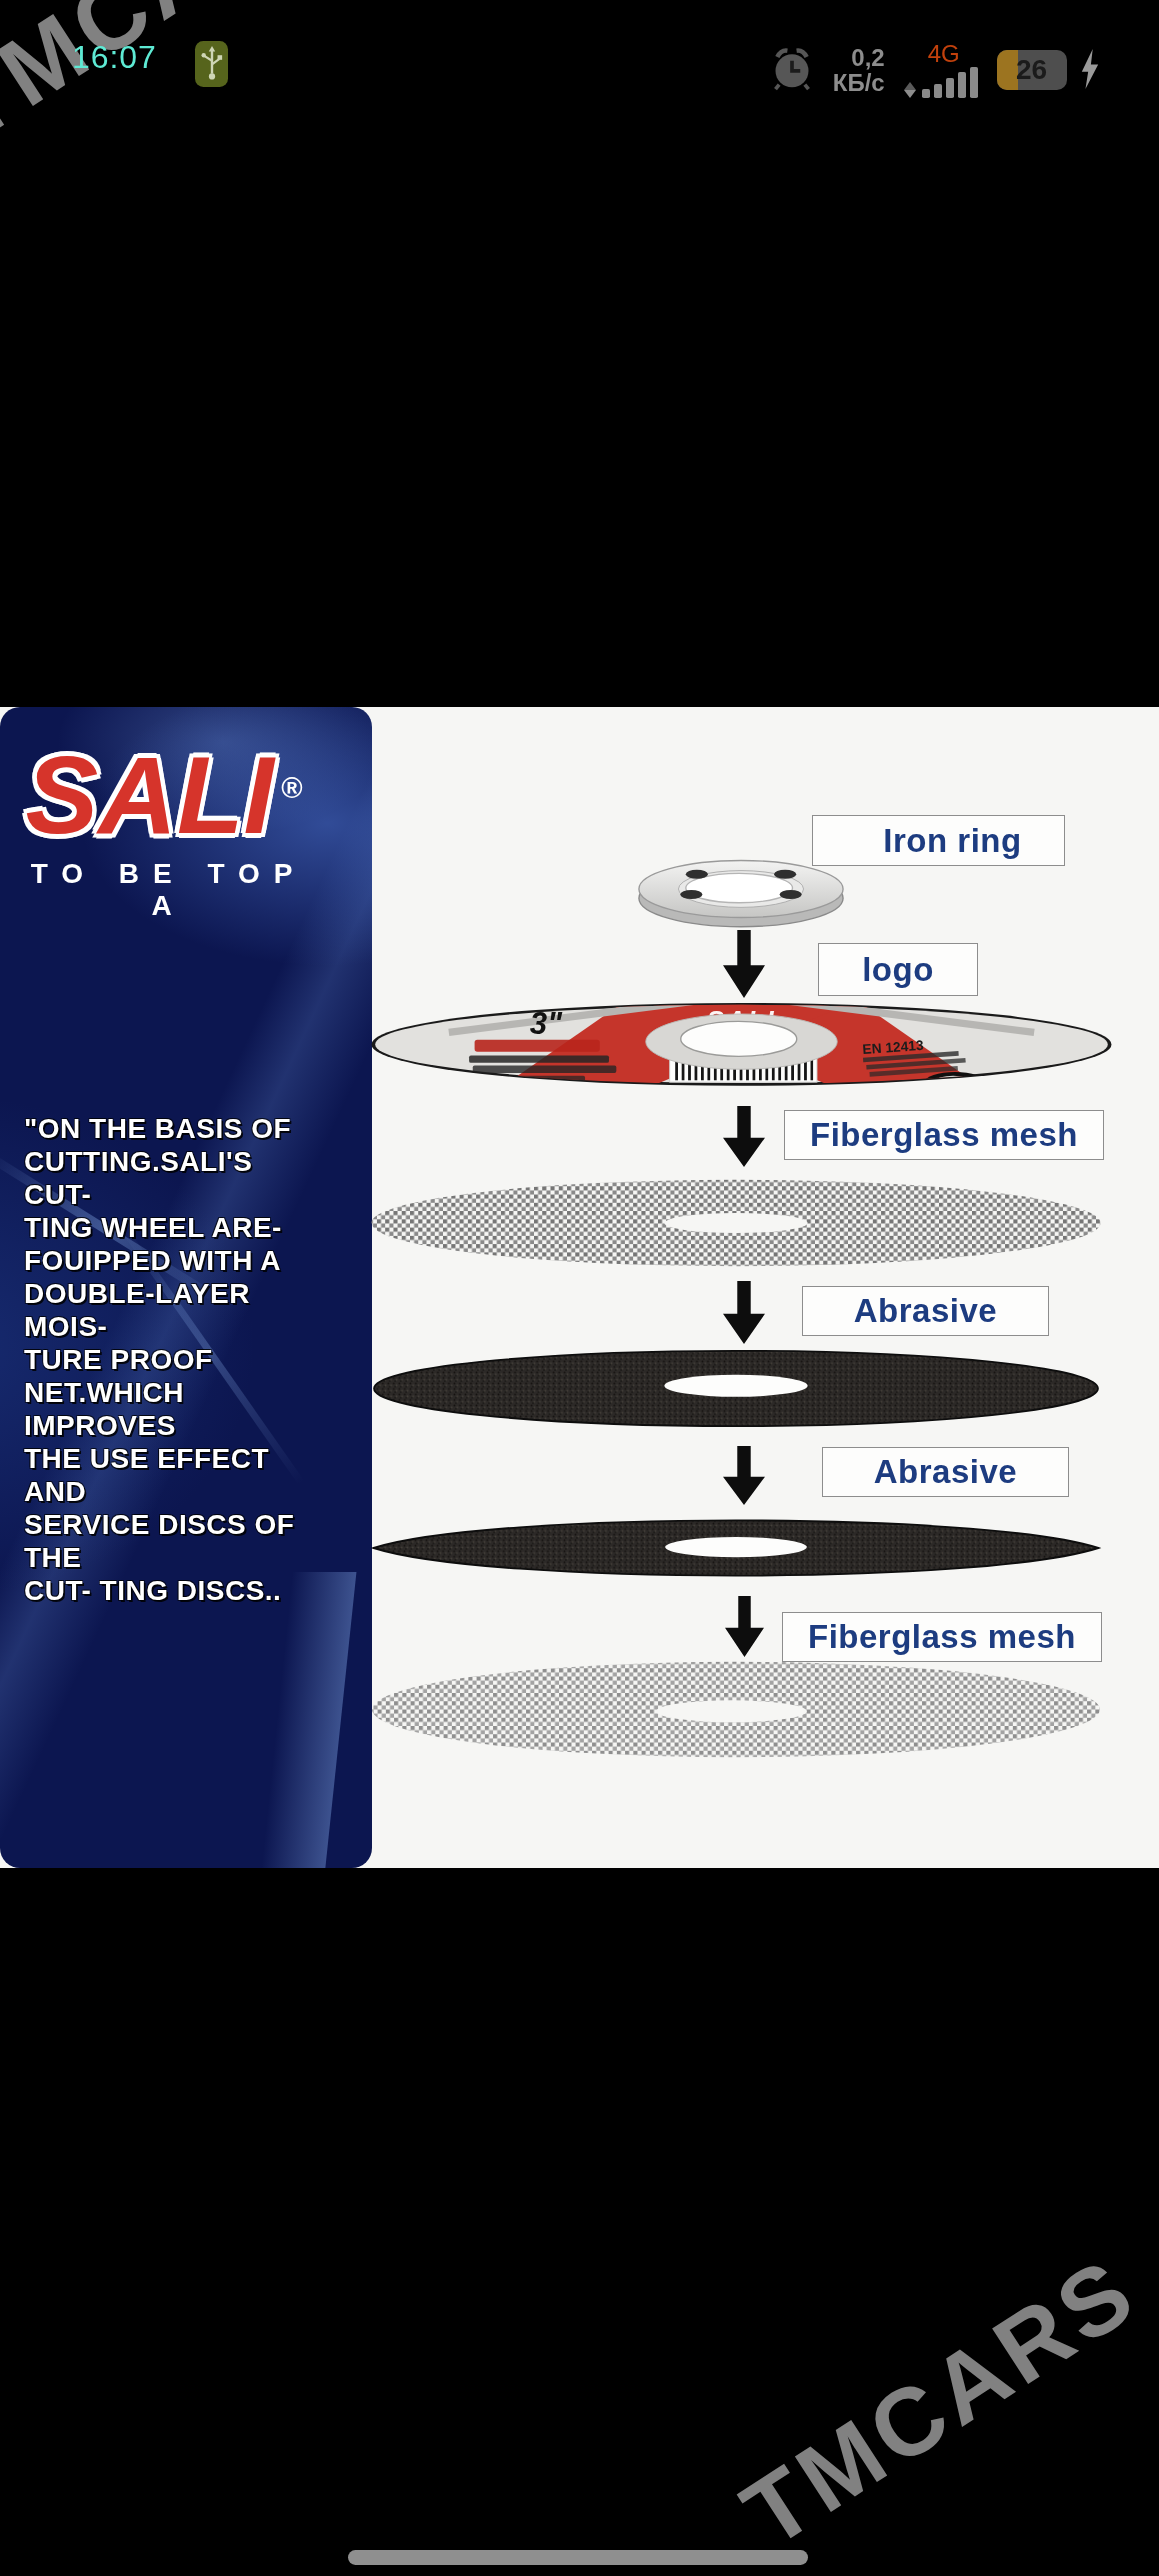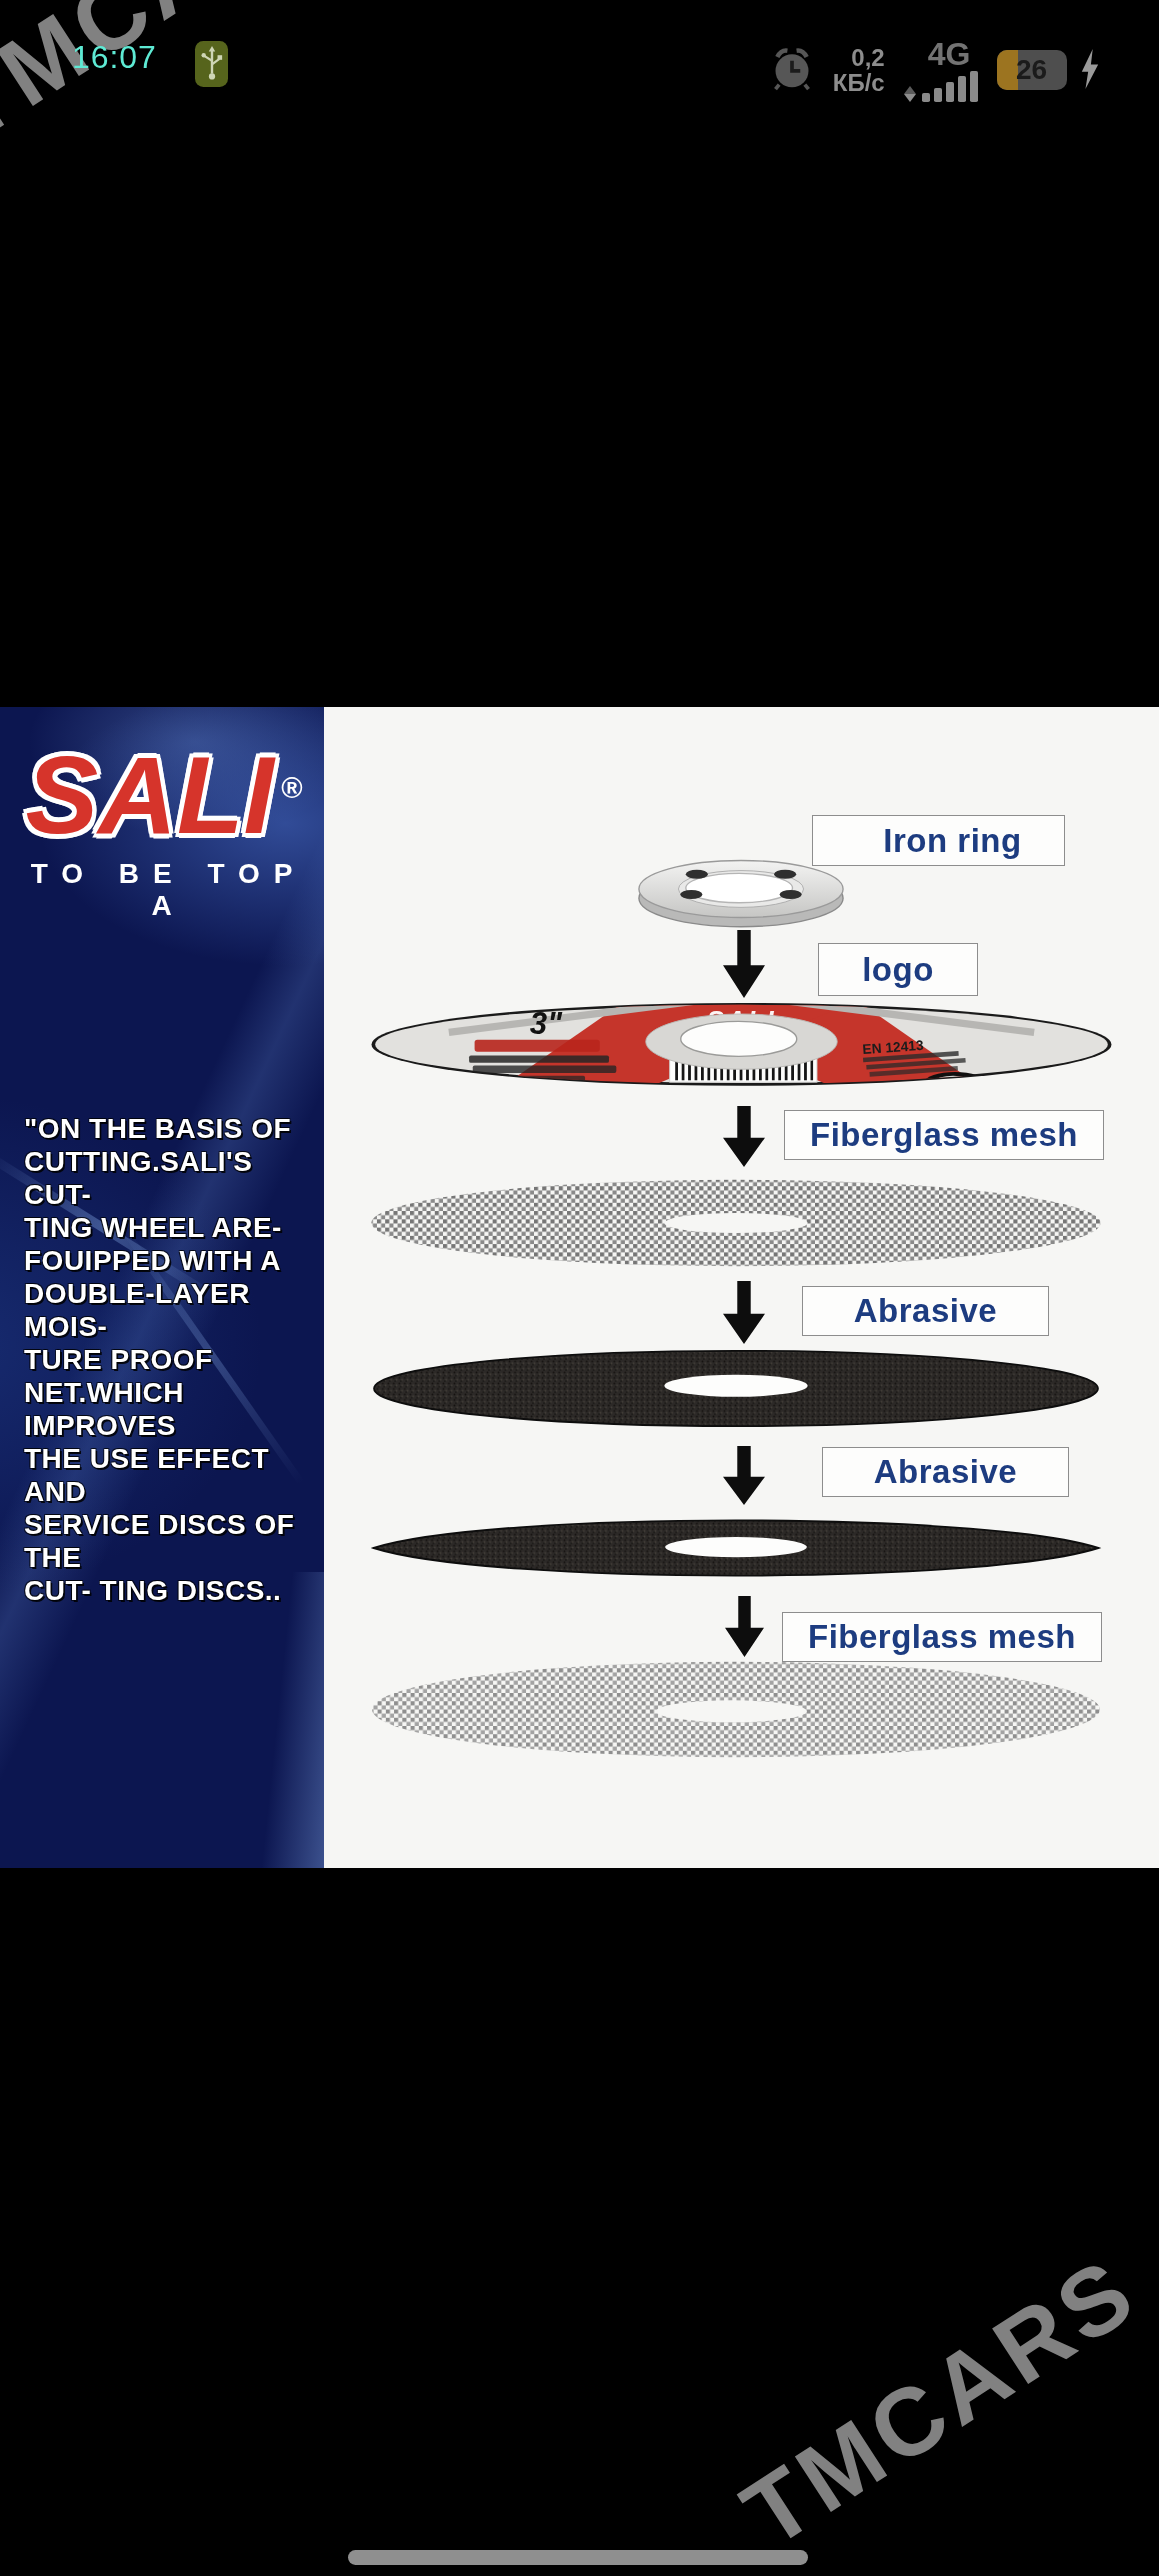--- a/index.html
+++ b/index.html
@@ -14,44 +14,44 @@
 
   
   .status{position:absolute;left:0;top:35px;width:1159px;height:70px;}
   .time{position:absolute;left:72px;top:3.7px;font-size:32px;color:#5eead4;font-weight:400;letter-spacing:0.9px;}
   .usb-badge{position:absolute;left:195px;top:5.5px;width:33px;height:46px;background:#56641c;border-radius:8.3px;
              display:flex;align-items:center;justify-content:center;}
   .cluster{position:absolute;right:59px;top:0;height:70px;display:flex;align-items:center;gap:19px;}
   .rate{display:flex;flex-direction:column;align-items:flex-end;line-height:1.05;}
   .rate span{font-size:24px;color:#8d8d8d;font-weight:700;}
   .net{display:flex;flex-direction:column;align-items:flex-start;}
-  .net-4g{font-size:32px;color:#737373;font-weight:700;margin-left:24px;line-height:1;}
+  .net-4g{font-size:24px;color:#c2410c;font-weight:400;margin-left:24px;line-height:1;}
   .net-row{display:flex;align-items:flex-end;gap:3.7px;margin-top:1.8px;}
   .updown{display:flex;flex-direction:column;gap:0.9px;margin-right:2.8px;}
   .updown i{width:0;height:0;border-left:6.4px solid transparent;border-right:6.4px solid transparent;display:block;}
   .tri-up{border-bottom:8.3px solid #5a5a5a;}
   .tri-down{border-top:8.3px solid #8d8d8d;}
   .bars{display:flex;align-items:flex-end;gap:4.6px;}
   .bars i{display:block;width:7.4px;background:#8a8a8a;border-radius:1.8px;}
   .battery{position:relative;width:70px;height:40px;border-radius:10px;background:#4e4e4e;overflow:hidden;
            display:flex;align-items:center;justify-content:center;}
   .battery .charge{position:absolute;left:0;top:0;bottom:0;width:30%;background:#9c7420;}
   .battery .pct{position:relative;font-size:28px;font-weight:700;color:#1b1b1b;}
   .battery-nub{width:5.5px;height:16.6px;background:#4e4e4e;border-radius:0 3.7px 3.7px 0;margin-left:-11px;}
 
   
   .photo{position:absolute;left:0;top:707px;width:1159px;height:1161px;background:#f6f6f4;}
 
   
-  .sidebar{position:absolute;left:0;top:0;width:324px;height:1161px;background:
+  .sidebar{position:absolute;left:0;top:0;width:372px;height:1161px;background:
      radial-gradient(ellipse 396px 230px at 88% 10%, rgba(80,120,210,.55), rgba(80,120,210,0) 62%),
      radial-gradient(ellipse 276px 156px at 60% 3%, rgba(120,160,230,.35), rgba(120,160,230,0) 60%),
      radial-gradient(ellipse 478px 386px at -15% 55%, rgba(40,75,160,.40), rgba(40,75,160,0) 65%),
      linear-gradient(115deg, rgba(110,150,225,0) 44%, rgba(110,150,225,.22) 50%, rgba(110,150,225,0) 58%),
-     #0c1650;overflow:hidden;}
+     #0c1650;overflow:hidden;border-radius:20px;}
   .streak{position:absolute;pointer-events:none;}
   .streak1{left:276px;top:865px;width:64px;height:313px;background:linear-gradient(to right,rgba(140,180,245,0),rgba(140,180,245,.38));transform:skewX(-6deg);}
   .streak2{left:-37px;top:515px;width:276px;height:9.2px;background:linear-gradient(90deg,rgba(150,190,250,0),rgba(150,190,250,.35),rgba(150,190,250,0));transform:rotate(32deg);}
   .streak3{left:55px;top:644px;width:313px;height:7.4px;background:linear-gradient(90deg,rgba(150,190,250,0),rgba(150,190,250,.28),rgba(150,190,250,0));transform:rotate(55deg);}
 
   .brand{position:absolute;left:0;width:328px;top:29px;text-align:center;}
   .brand-word{font-size:109px;font-weight:800;font-style:italic;color:#d6342b;letter-spacing:0px;line-height:1.1;
       text-shadow:-4.6px 0 0 #fff,4.6px 0 0 #fff,0 -4.6px 0 #fff,0 4.6px 0 #fff,-3.7px -3.7px 0 #fff,3.7px -3.7px 0 #fff,-3.7px 3.7px 0 #fff,3.7px 3.7px 0 #fff;}
   .brand-reg{color:#fff;font-size:29px;vertical-align:35px;margin-left:7.4px;font-style:normal;font-weight:700;}
   .brand-tagline{margin-top:1.8px;color:#fff;font-size:28px;font-weight:700;letter-spacing:14px;padding-left:9.2px;}

